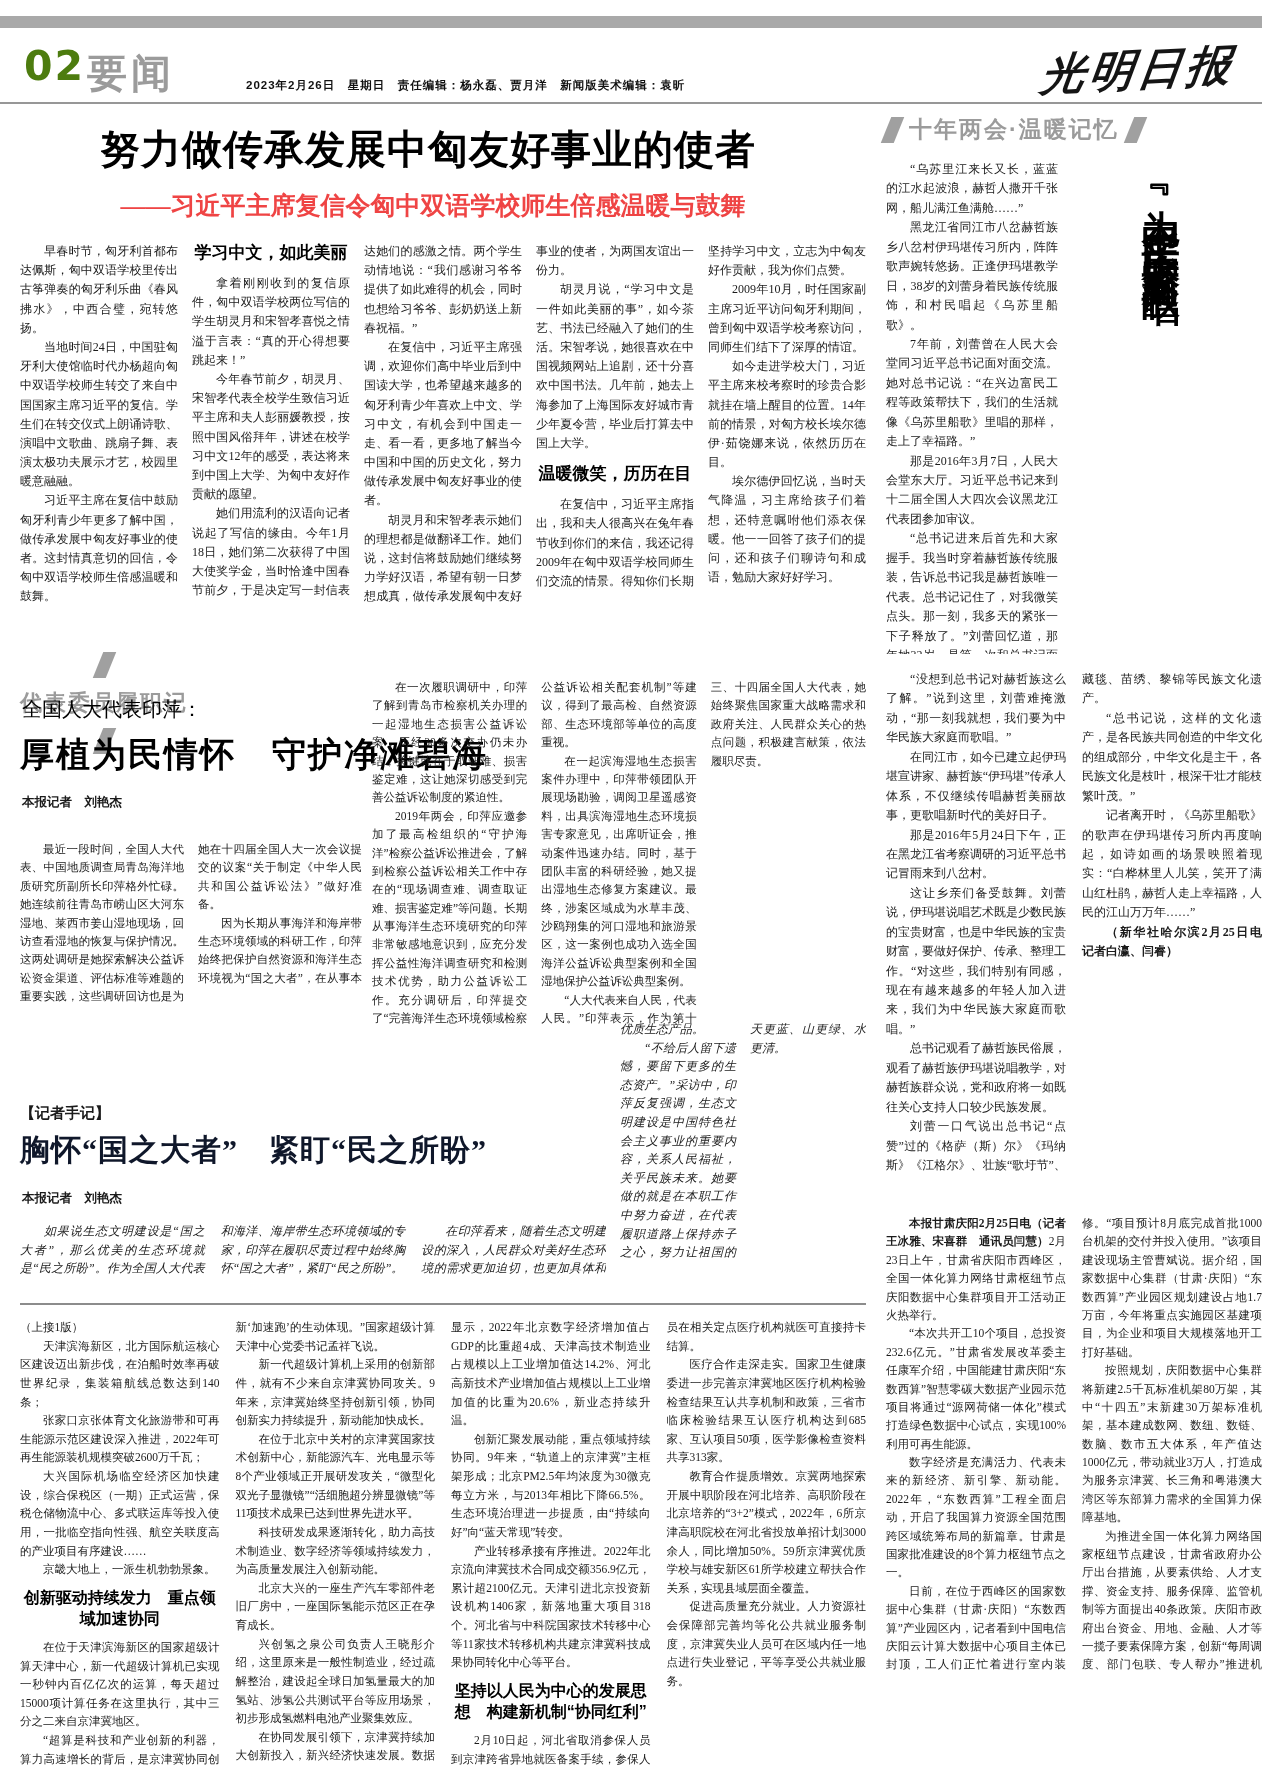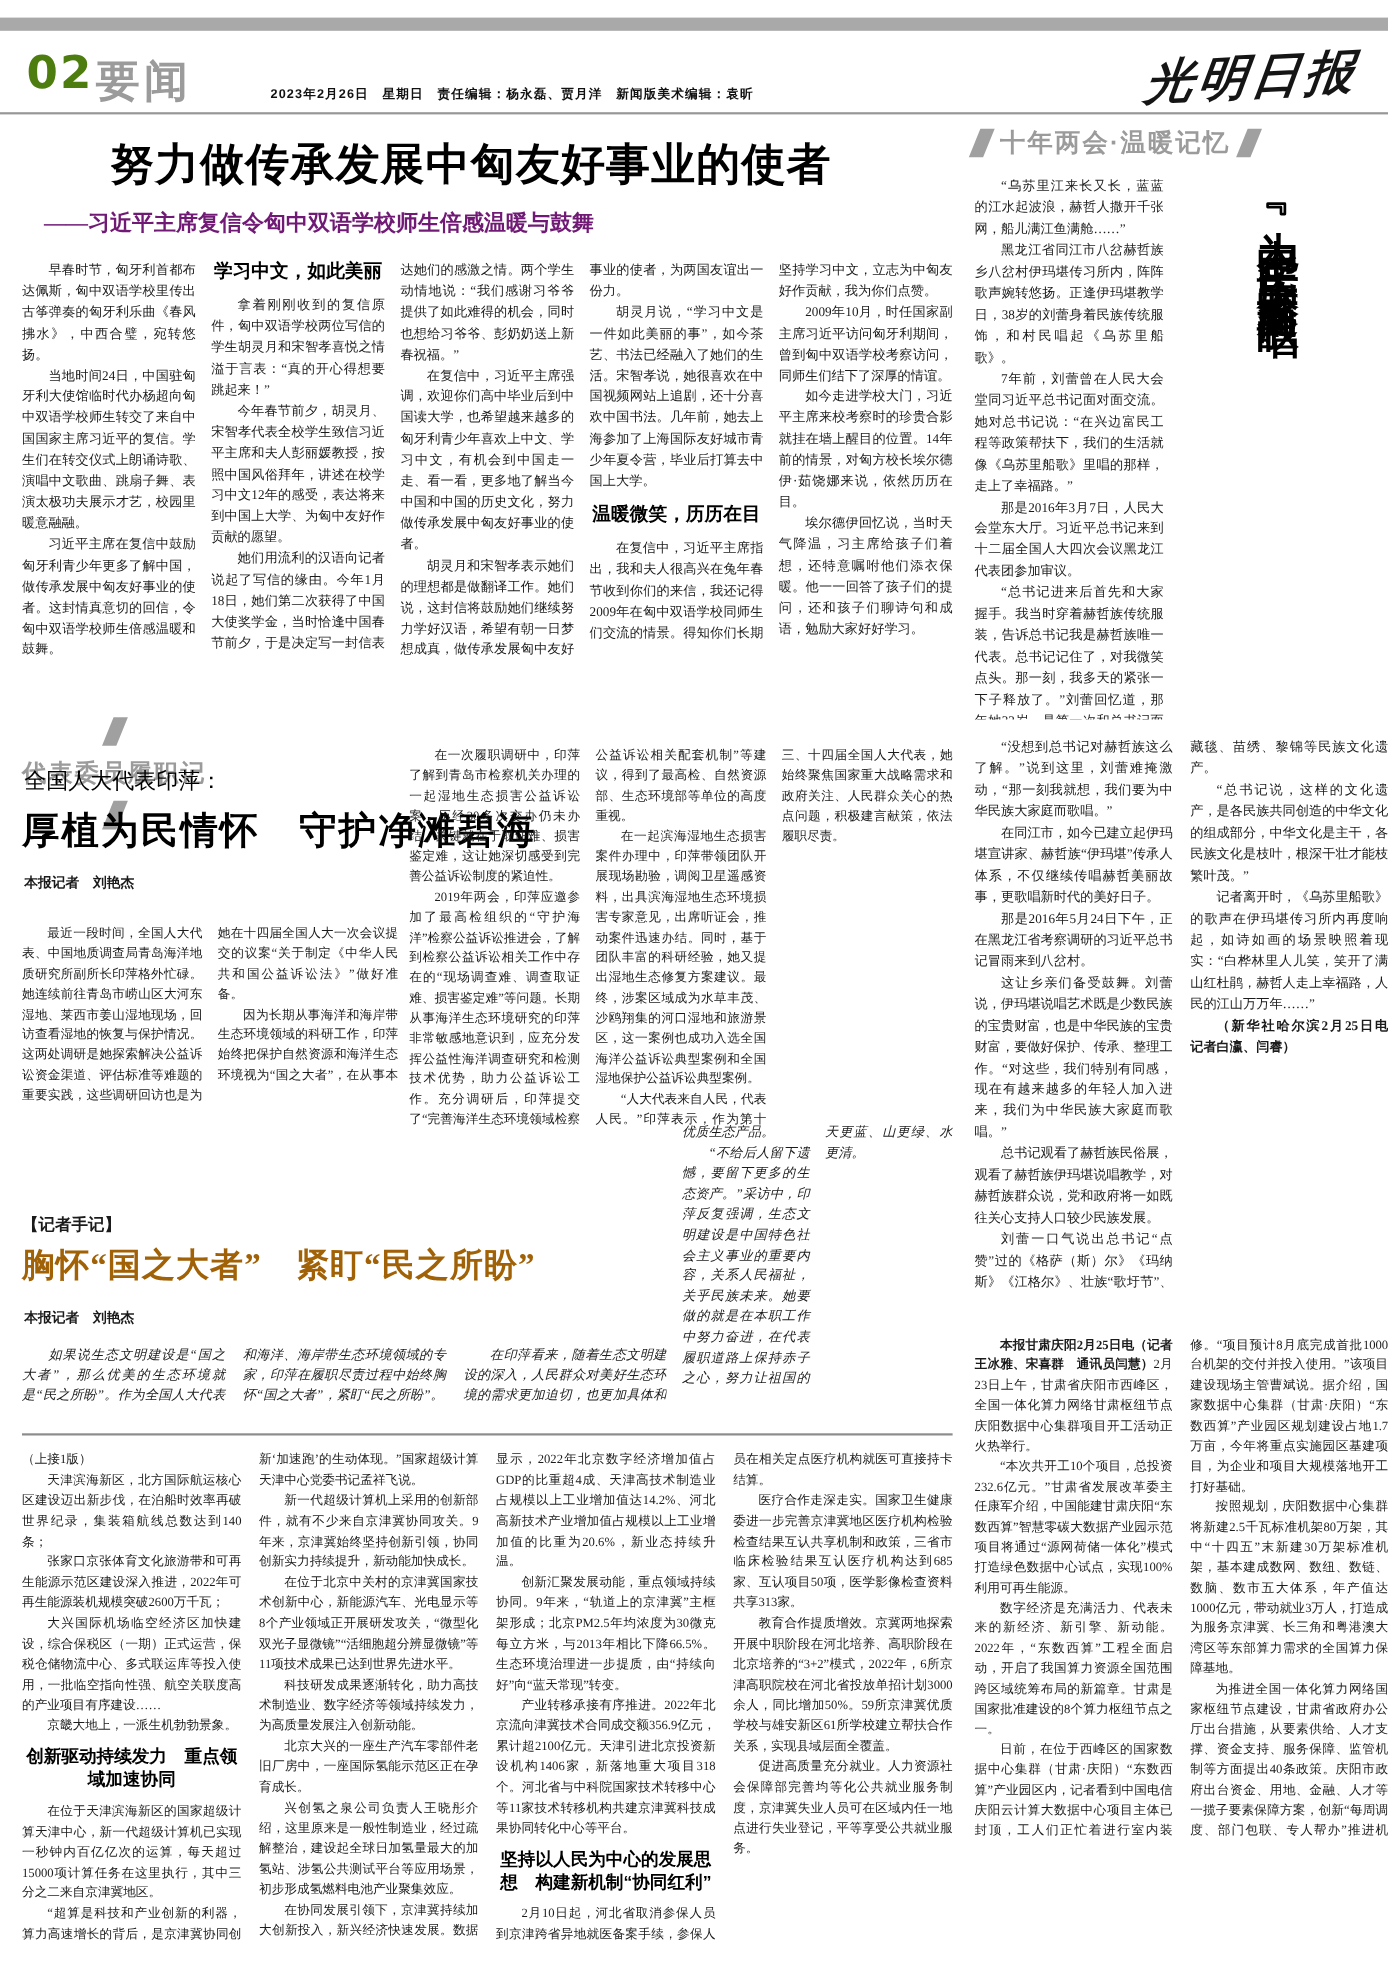--- a/index.html
+++ b/index.html
@@ -19,21 +19,21 @@
   
   .flow p{margin:0;text-indent:2em;text-align:justify;}
   .flow p.cont{text-indent:0;}
   .flow p.credit{font-weight:bold;}
   .flow h4.sub{font-family:"Liberation Sans","DejaVu Sans",sans-serif;font-weight:bold;
                text-align:center;text-indent:0;color:#000;}
   
   #art1{position:absolute;left:20px;top:112px;width:846px;height:536px;}
   #art1 .h1{margin:14px 56px 0 26px;text-align:center;font-size:40px;font-weight:bold;
             letter-spacing:1px;color:#000;line-height:1.2;}
-  #art1 .h2{margin:15px 40px 0 20px;font-size:20px;font-weight:bold;color:#701a75;}
+  #art1 .h2{margin:15px 40px 0 20px;text-align:center;font-size:25px;font-weight:bold;color:#ef4444;}
   #art1 .body{margin-top:20px;height:376px;overflow:hidden;column-count:5;column-gap:14px;
               column-fill:auto;font-size:12px;line-height:1.6;}
   #art1 .body h4.sub{font-size:17px;margin:10px 0;line-height:1.3;}
   
   #shinian{position:absolute;left:886px;top:114px;width:376px;height:1070px;}
   .badge{display:flex;align-items:center;justify-content:flex-start;gap:10px;
          font-family:"Liberation Sans","DejaVu Sans",sans-serif;font-weight:bold;color:#9b9b9b;}
   .badge .bslash{display:inline-block;width:13px;height:26px;background:#a0a0a0;transform:skewX(-22deg);}
   #shinian .badge{font-size:23px;letter-spacing:2px;}
   #shinian .upper{position:absolute;left:0;top:46px;width:376px;height:494px;display:flex;}
@@ -52,21 +52,21 @@
                   letter-spacing:2px;white-space:nowrap;}
   #yinping .byline{position:absolute;left:2px;top:142px;font-size:12.5px;font-weight:bold;}
   #yinping .bleft{position:absolute;left:0;top:188px;width:342px;height:172px;overflow:hidden;
                   column-count:2;column-gap:14px;column-fill:auto;font-size:11.5px;line-height:1.6;}
   #yinping .bright{position:absolute;left:352px;top:26px;width:494px;height:350px;overflow:hidden;
                    column-count:3;column-gap:14px;column-fill:auto;font-size:11.5px;line-height:1.6;}
   
   #shouji{position:absolute;left:20px;top:1020px;width:846px;height:276px;}
   #shouji .label{position:absolute;left:0;top:84px;font-size:15px;font-weight:bold;
                  font-family:"Liberation Sans","DejaVu Sans",sans-serif;}
-  #shouji .title{position:absolute;left:0;top:110px;font-size:30px;font-weight:bold;color:#a16207;
+  #shouji .title{position:absolute;left:0;top:110px;font-size:30px;font-weight:bold;color:#0f172a;
                  letter-spacing:1px;white-space:nowrap;}
   #shouji .byline{position:absolute;left:2px;top:170px;font-size:12.5px;font-weight:bold;}
   #shouji .bleft{position:absolute;left:0;top:202px;width:586px;height:72px;overflow:hidden;
                  column-count:3;column-gap:16px;column-fill:auto;font-size:12px;line-height:1.55;font-style:italic;}
   #shouji .bright{position:absolute;left:600px;top:0;width:246px;height:274px;overflow:hidden;
                   column-count:2;column-gap:14px;column-fill:auto;font-size:12px;line-height:1.55;font-style:italic;}
   .hr-mid{position:absolute;left:20px;top:1303px;width:846px;height:2px;background:#8c8c8c;}
   
   #jjj{position:absolute;left:20px;top:1318px;width:846px;height:458px;overflow:hidden;
        column-count:4;column-gap:16px;column-fill:auto;font-size:11.5px;line-height:1.62;}

